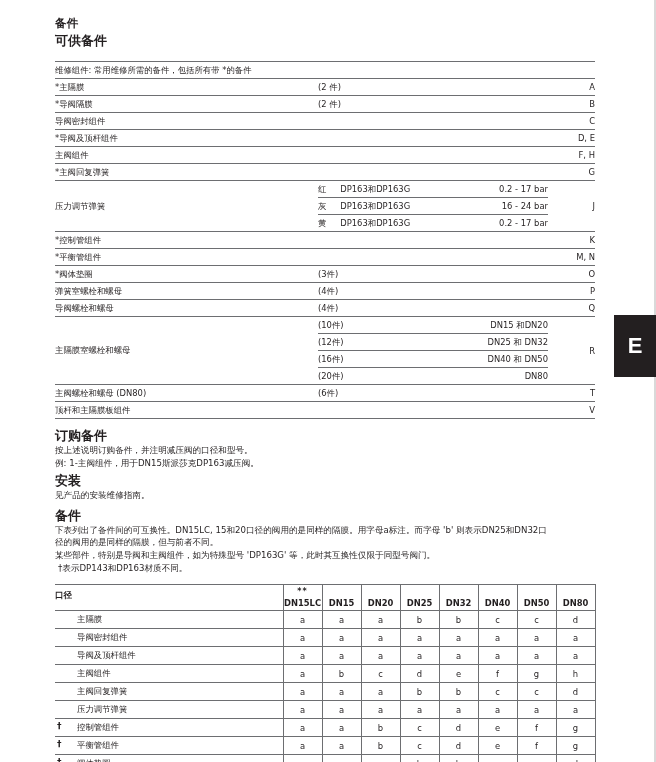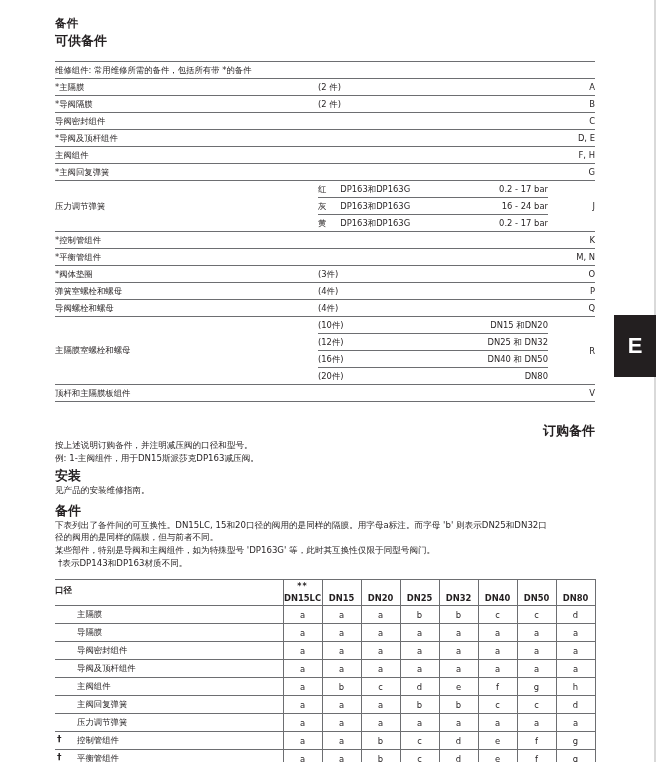--- a/index.html
+++ b/index.html
@@ -315,30 +315,36 @@
                   <td class="bt-qty">(20件)</td>
                   <td class="bt-dn">DN80</td>
                 </tr>
               </tbody>
             </table>
           </td>
           <td class="c-ref vmid">R</td>
         </tr>
 
         <tr>
+          <td class="c-name">主阀螺栓和螺母 (DN80)</td>
+          <td class="c-qty">(6件)</td>
+          <td class="c-mid"></td>
+          <td class="c-ref">T</td>
+        </tr>
+        <tr>
           <td class="c-name">顶杆和主隔膜板组件</td>
           <td class="c-qty"></td>
           <td class="c-mid"></td>
           <td class="c-ref">V</td>
         </tr>
 
       </tbody>
     </table>
 
-    <h3 class="sub" style="margin-top:22px;text-align:right;">订购备件</h3>
+    <h3 class="sub" style="margin-top:10px;">订购备件</h3>
     <p class="body">按上述说明订购备件，并注明减压阀的口径和型号。</p>
     <p class="body">例: 1-主阀组件，用于DN15斯派莎克DP163减压阀。</p>
 
     <h3 class="sub" style="margin-top:5px;">安装</h3>
     <p class="body">见产品的安装维修指南。</p>
 
     <h3 class="sub" style="margin-top:7px;">备件</h3>
     <p class="body">下表列出了备件间的可互换性。DN15LC, 15和20口径的阀用的是同样的隔膜。用字母a标注。而字母 'b' 则表示DN25和DN32口</p>
     <p class="body">径的阀用的是同样的隔膜，但与前者不同。</p>
     <p class="body">某些部件，特别是导阀和主阀组件，如为特殊型号 'DP163G' 等，此时其互换性仅限于同型号阀门。</p>
@@ -400,31 +406,20 @@
               <td class="cell">a</td>
               <td class="cell">a</td>
               <td class="cell">a</td>
               <td class="cell">b</td>
               <td class="cell">b</td>
               <td class="cell">c</td>
               <td class="cell">c</td>
               <td class="cell">d</td>
             </tr>
             <tr>
-              <td class="rowname"><span>导隔膜</span></td>
-              <td class="cell">a</td>
-              <td class="cell">a</td>
-              <td class="cell">a</td>
-              <td class="cell">a</td>
-              <td class="cell">a</td>
-              <td class="cell">a</td>
-              <td class="cell">a</td>
-              <td class="cell">a</td>
-            </tr>
-            <tr>
               <td class="rowname"><span>导阀密封组件</span></td>
               <td class="cell">a</td>
               <td class="cell">a</td>
               <td class="cell">a</td>
               <td class="cell">a</td>
               <td class="cell">a</td>
               <td class="cell">a</td>
               <td class="cell">a</td>
               <td class="cell">a</td>
             </tr>

